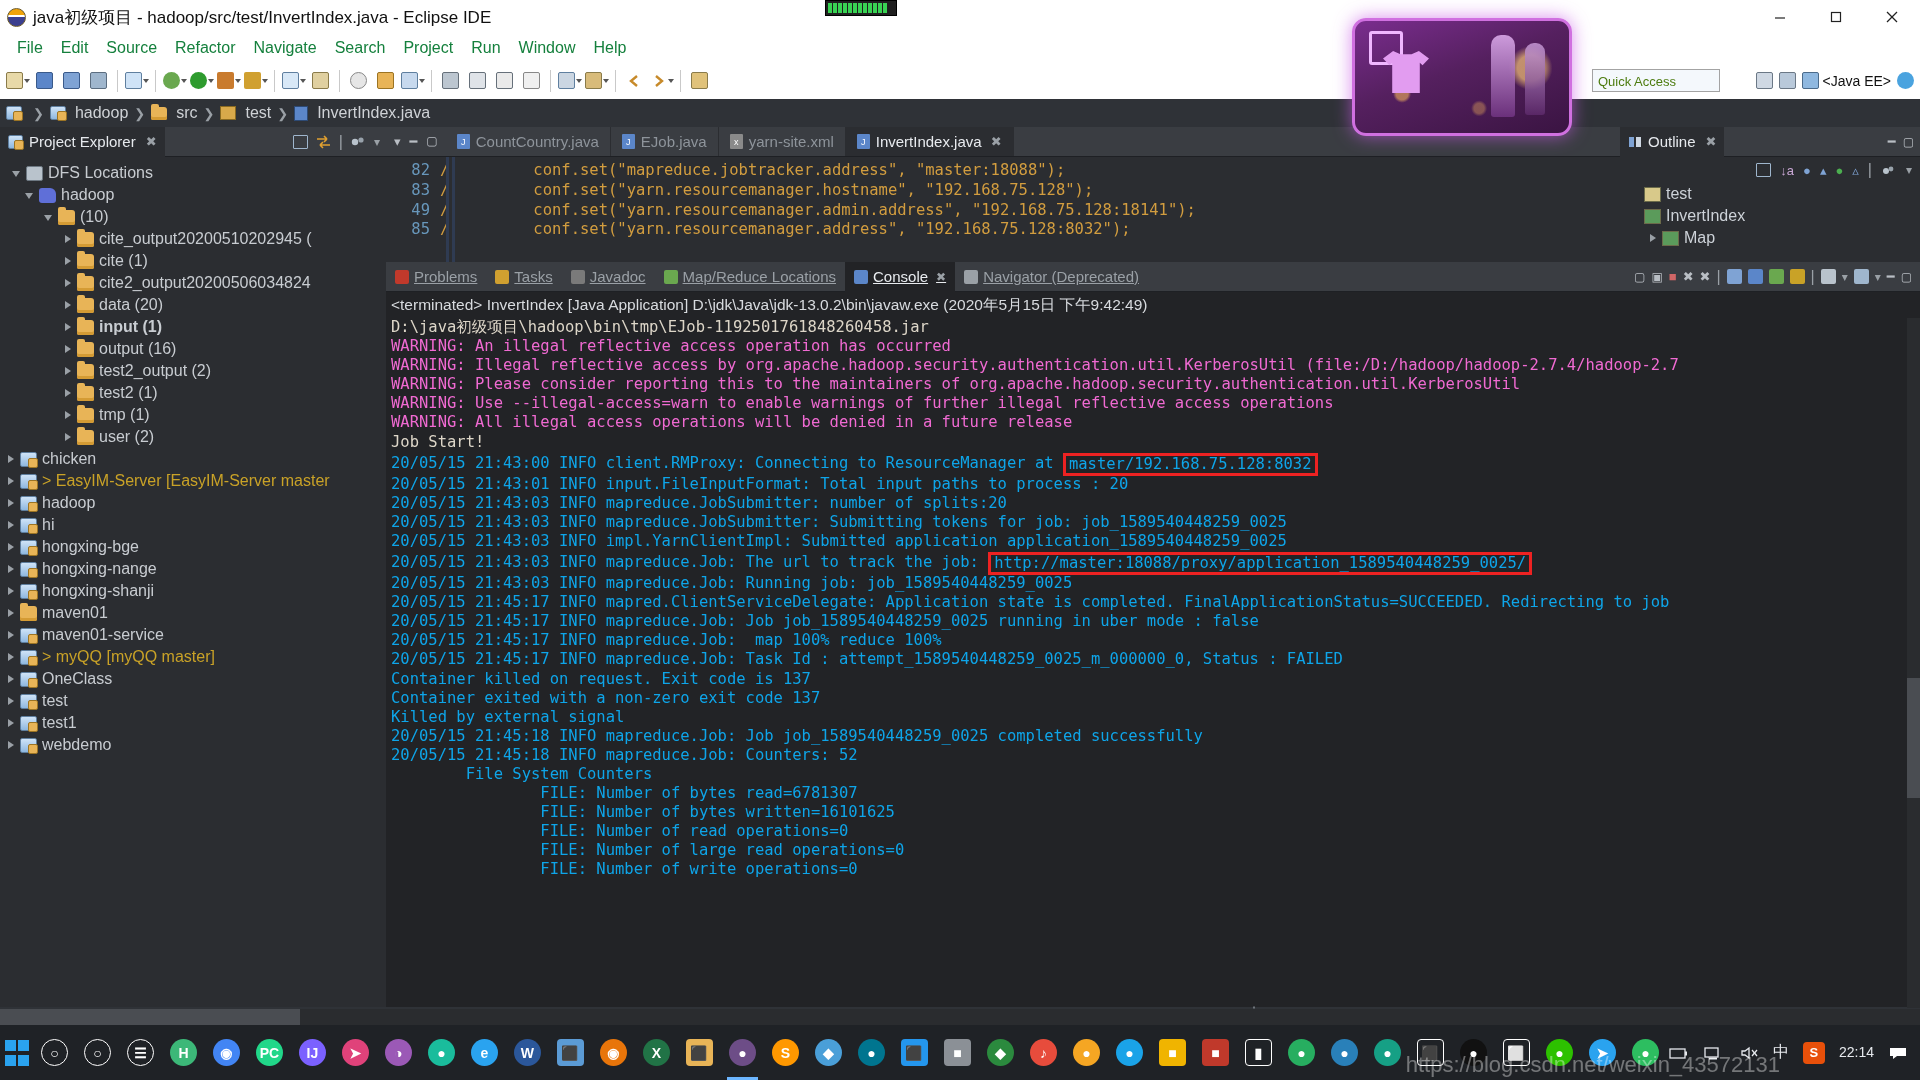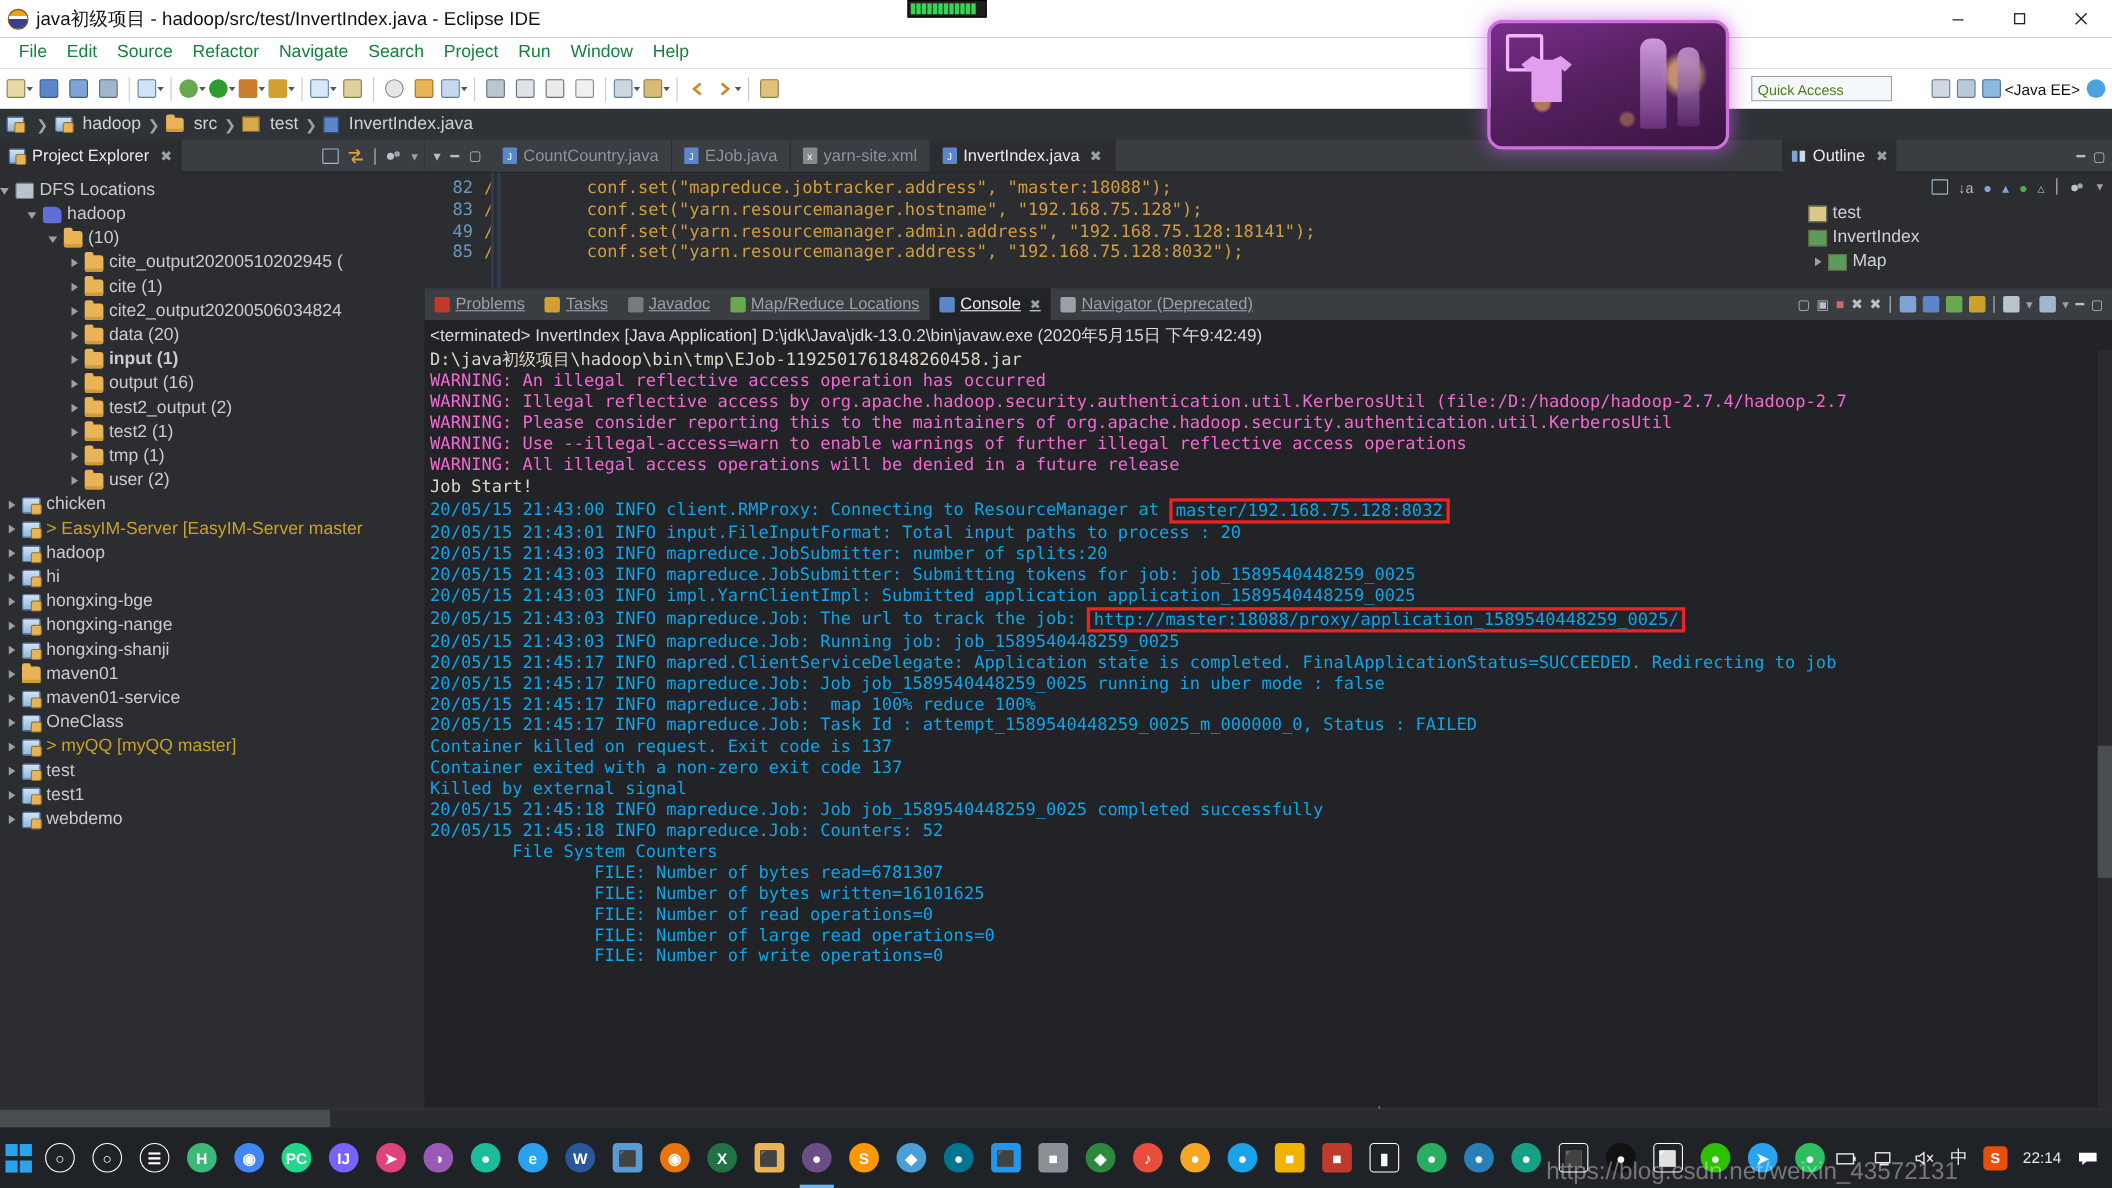--- a/index.html
+++ b/index.html
@@ -489,21 +489,21 @@
           </svg>
         <span style="color:#9aa0a6">|</span>
         <svg width="17" height="14">
             <circle cx="5" cy="7" r="3.2" fill="#b9c3cc"></circle>
             <circle cx="11" cy="5" r="2.6" fill="#98a2ab"></circle>
           </svg>
         <span style="color:#9aa0a6;font-size:12px">▾</span>
       </div>
     </div>
     <div class="tree" id="project-tree">
-        <div class="tree-row" style="padding-left: 0;">
+        <div class="tree-row" style="padding-left: 12px;">
           <span class="arr open"></span>
           <span class="ico ico-dfs"></span>
           <span>DFS Locations</span>
         </div>
         <div class="tree-row" style="padding-left: 25px;">
           <span class="arr open"></span>
           <span class="ico ico-eleph"></span>
           <span>hadoop</span>
         </div>
         <div class="tree-row" style="padding-left: 44px;">
@@ -602,26 +602,26 @@
           <span>maven01</span>
         </div>
         <div class="tree-row" style="padding-left: 6px;">
           <span class="arr closed"></span>
           <span class="ico ico-proj"></span>
           <span>maven01-service</span>
         </div>
         <div class="tree-row" style="padding-left: 6px;">
           <span class="arr closed"></span>
           <span class="ico ico-proj"></span>
+          <span class="lbl-branch">&gt; myQQ [myQQ master]</span>
+        </div>
+        <div class="tree-row" style="padding-left: 6px;">
+          <span class="arr closed"></span>
+          <span class="ico ico-proj"></span>
           <span>OneClass</span>
-        </div>
-        <div class="tree-row" style="padding-left: 6px;">
-          <span class="arr closed"></span>
-          <span class="ico ico-proj"></span>
-          <span class="lbl-branch">&gt; myQQ [myQQ master]</span>
         </div>
         <div class="tree-row" style="padding-left: 6px;">
           <span class="arr closed"></span>
           <span class="ico ico-proj"></span>
           <span>test</span>
         </div>
         <div class="tree-row" style="padding-left: 6px;">
           <span class="arr closed"></span>
           <span class="ico ico-proj"></span>
           <span>test1</span>

